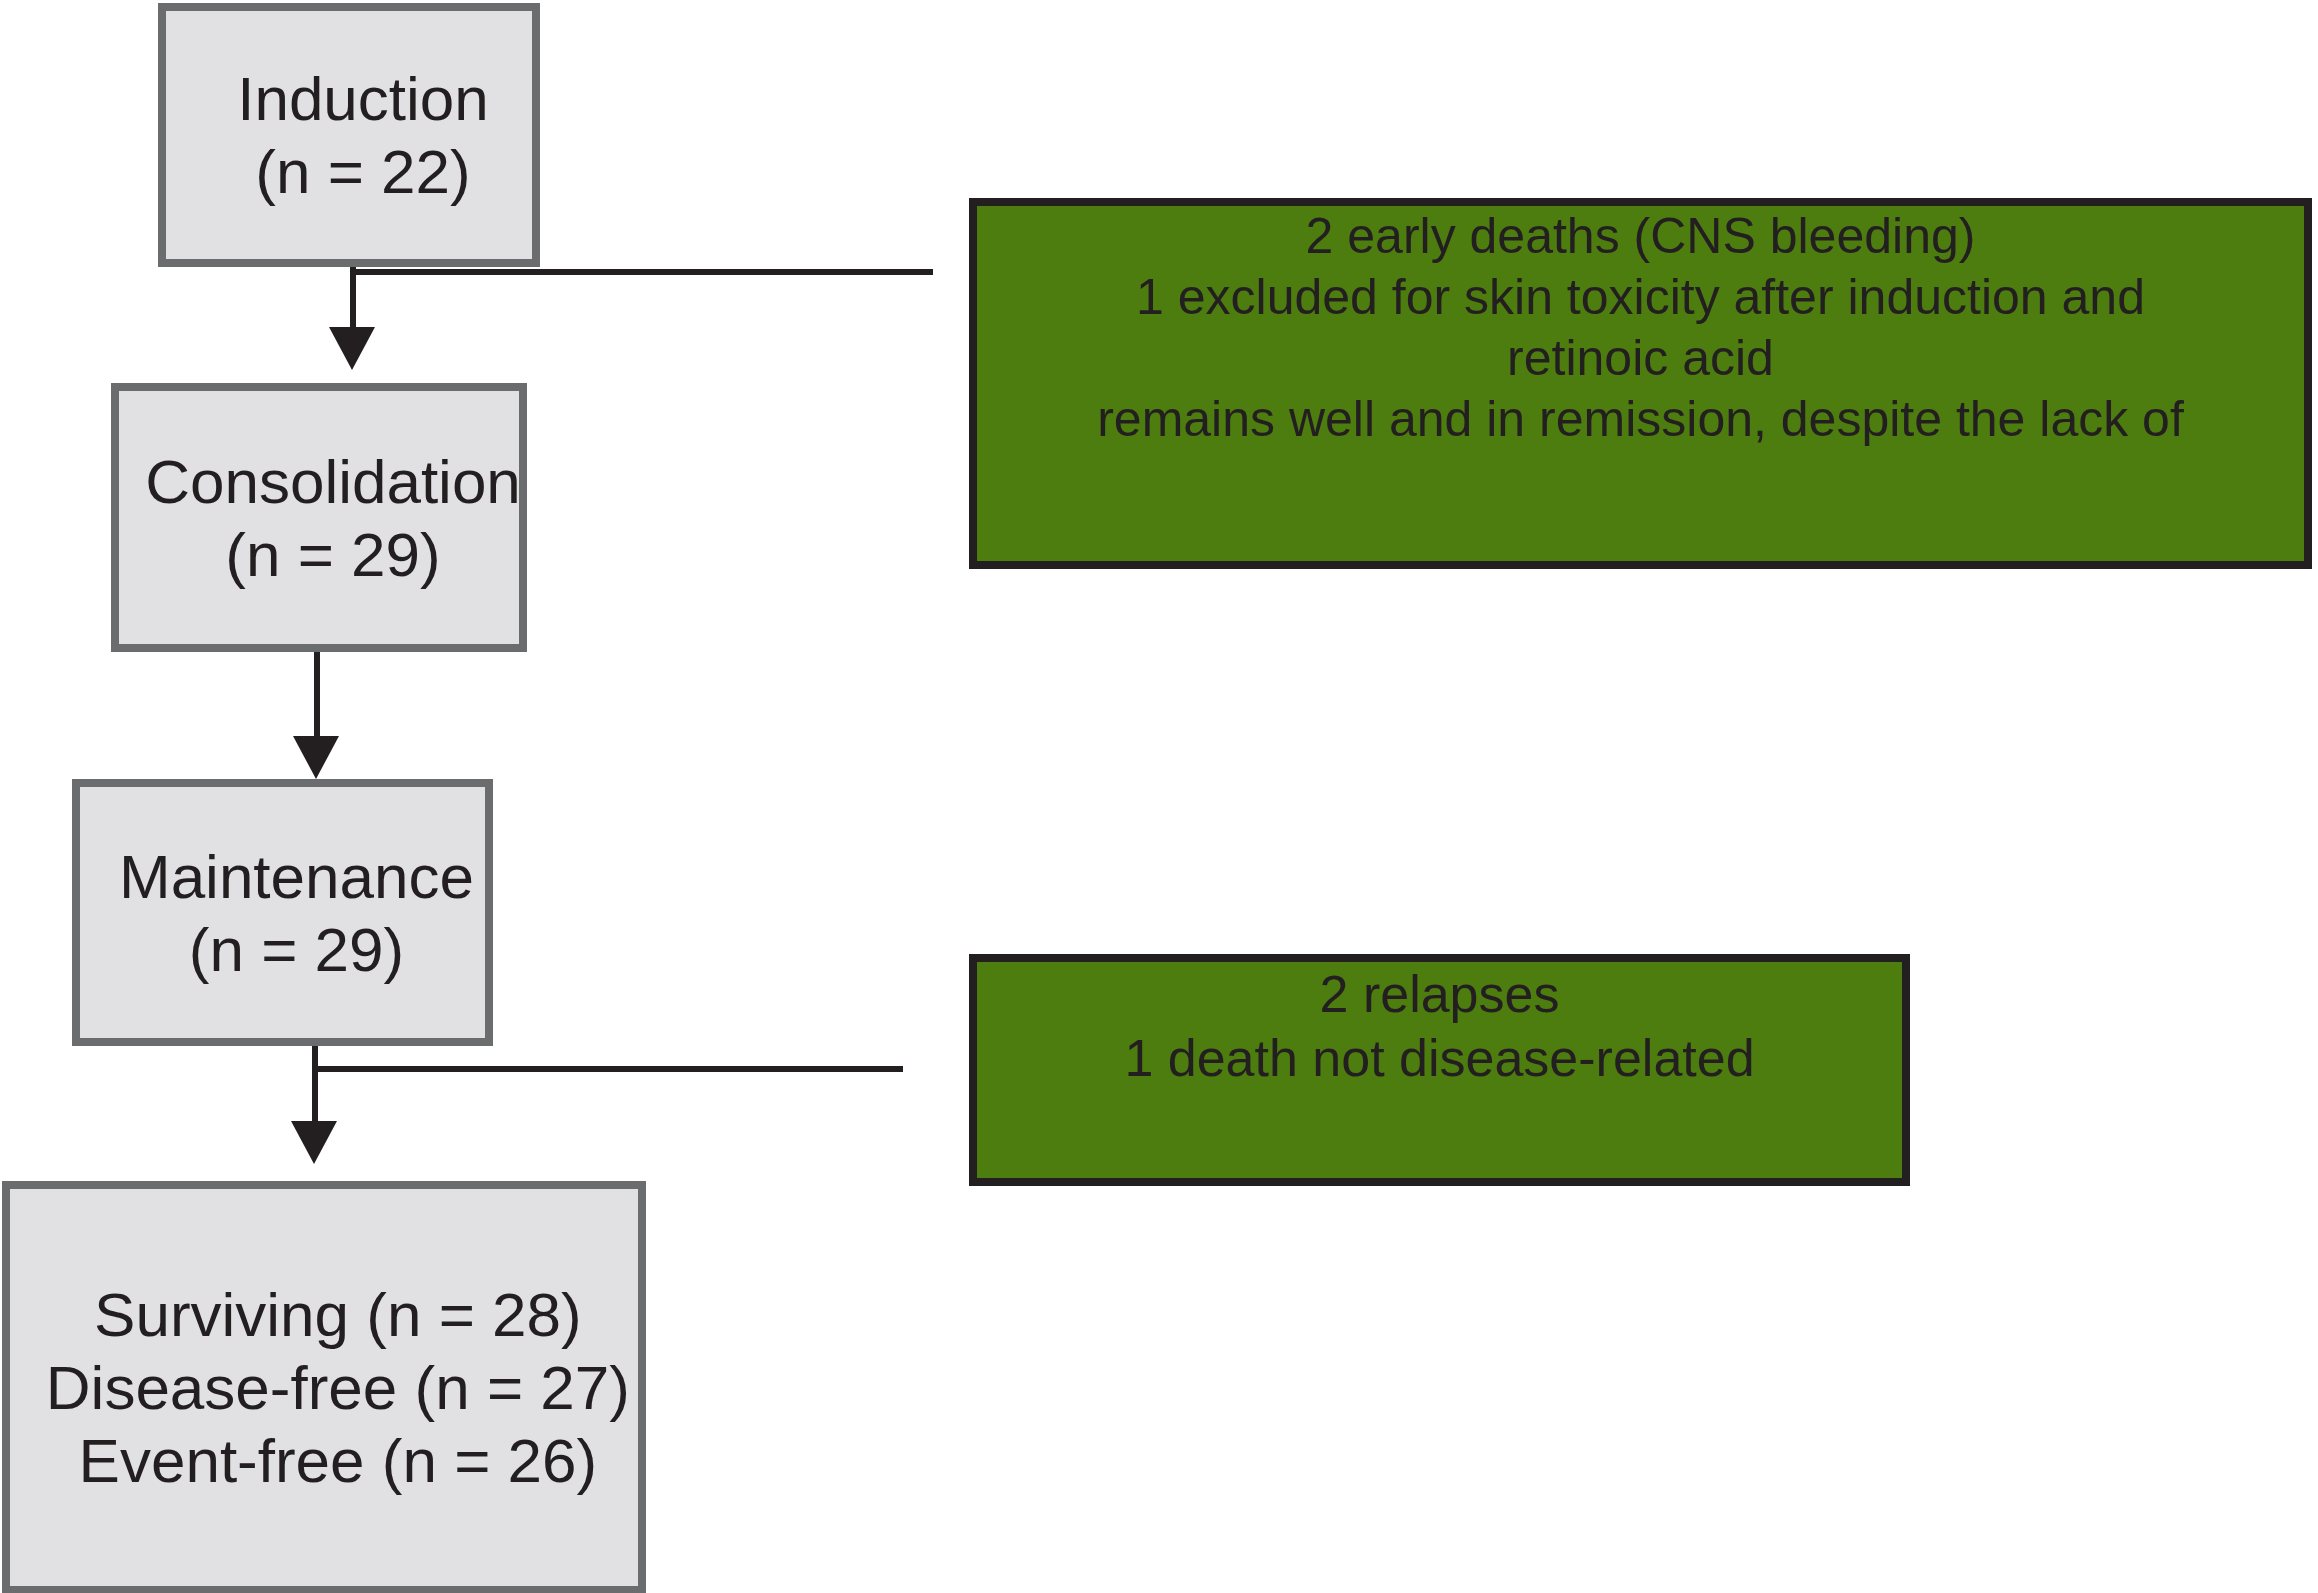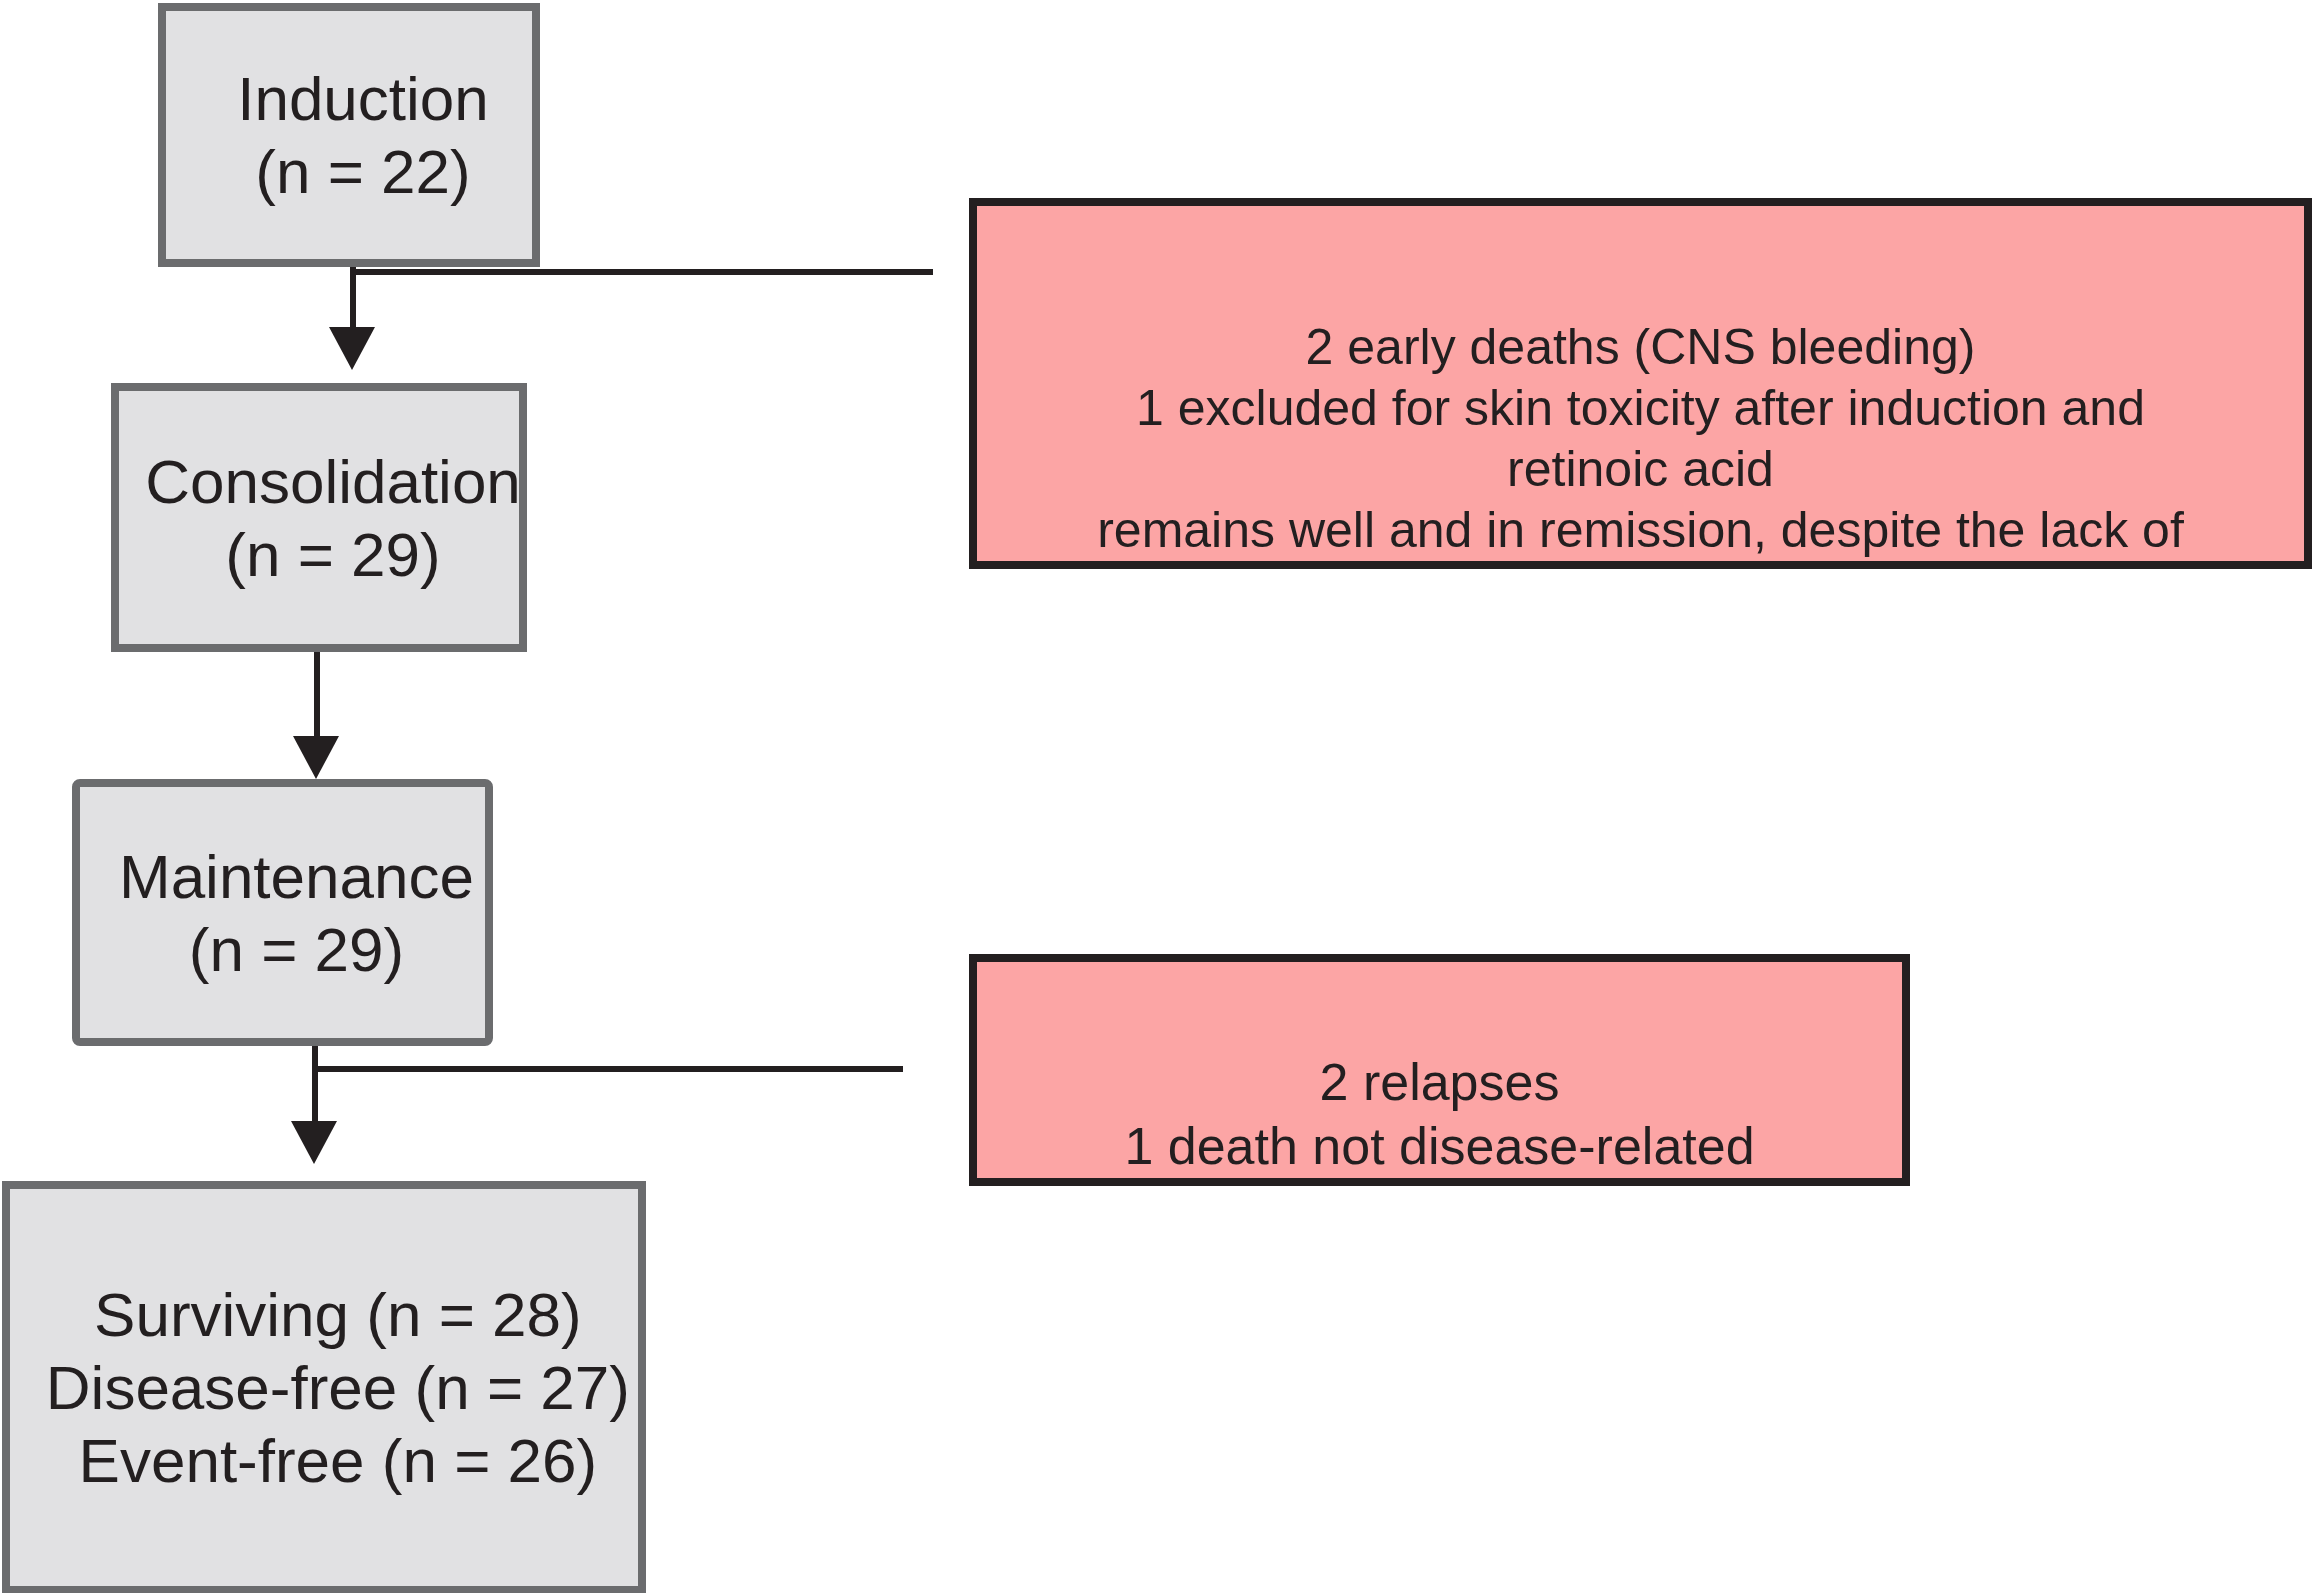--- a/index.html
+++ b/index.html
@@ -31,26 +31,26 @@
     padding-left: 28px;
   }
   .flow-box .line {
     font-size: 62px;
     line-height: 73px;
     white-space: nowrap;
   }
   
   .note-box {
     position: absolute;
-    background: #fca5a5;
+    background: #4d7c0f;
     border: 8.3px solid #231f20;
     box-sizing: border-box;
     display: flex;
     flex-direction: column;
-    justify-content: flex-end;
+    justify-content: flex-start;
     align-items: center;
     text-align: center;
     z-index: 2;
   }
   .note-box .line {
     font-size: 50px;
     line-height: 61px;
     white-space: nowrap;
   }
   .note-box.small .line {
@@ -76,21 +76,21 @@
   .h-line {
     position: absolute;
     height: 5.6px;
     background: #231f20;
     z-index: 1;
   }
 
   
   #box-induction      { left: 158px;  top: 2.8px;    width: 382px;  height: 264px; }
   #box-consolidation  { left: 111px;  top: 383px;  width: 416px;  height: 269px; }
-  #box-maintenance    { left: 72px;   top: 779px;  width: 421px;  height: 267px; border-radius: 8px; }
+  #box-maintenance    { left: 72px;   top: 779px;  width: 421px;  height: 267px; }
   #box-outcome        { left: 1.9px;    top: 1181px; width: 644px;  height: 413px; }
 
   #note-induction     { left: 969px; top: 198px;  width: 1343px; height: 371px; }
   #note-maintenance   { left: 969px; top: 954px; width: 941px; height: 232px; }
 
   #stem-1 { left: 350px; top: 263px;  height: 67px; }
   #head-1 { left: 329px; top: 327px; }
   #stem-2 { left: 314px; top: 648px;  height: 91px; }
   #head-2 { left: 293px; top: 736px; }
   #stem-3 { left: 312px; top: 1043px; height: 82px; }

